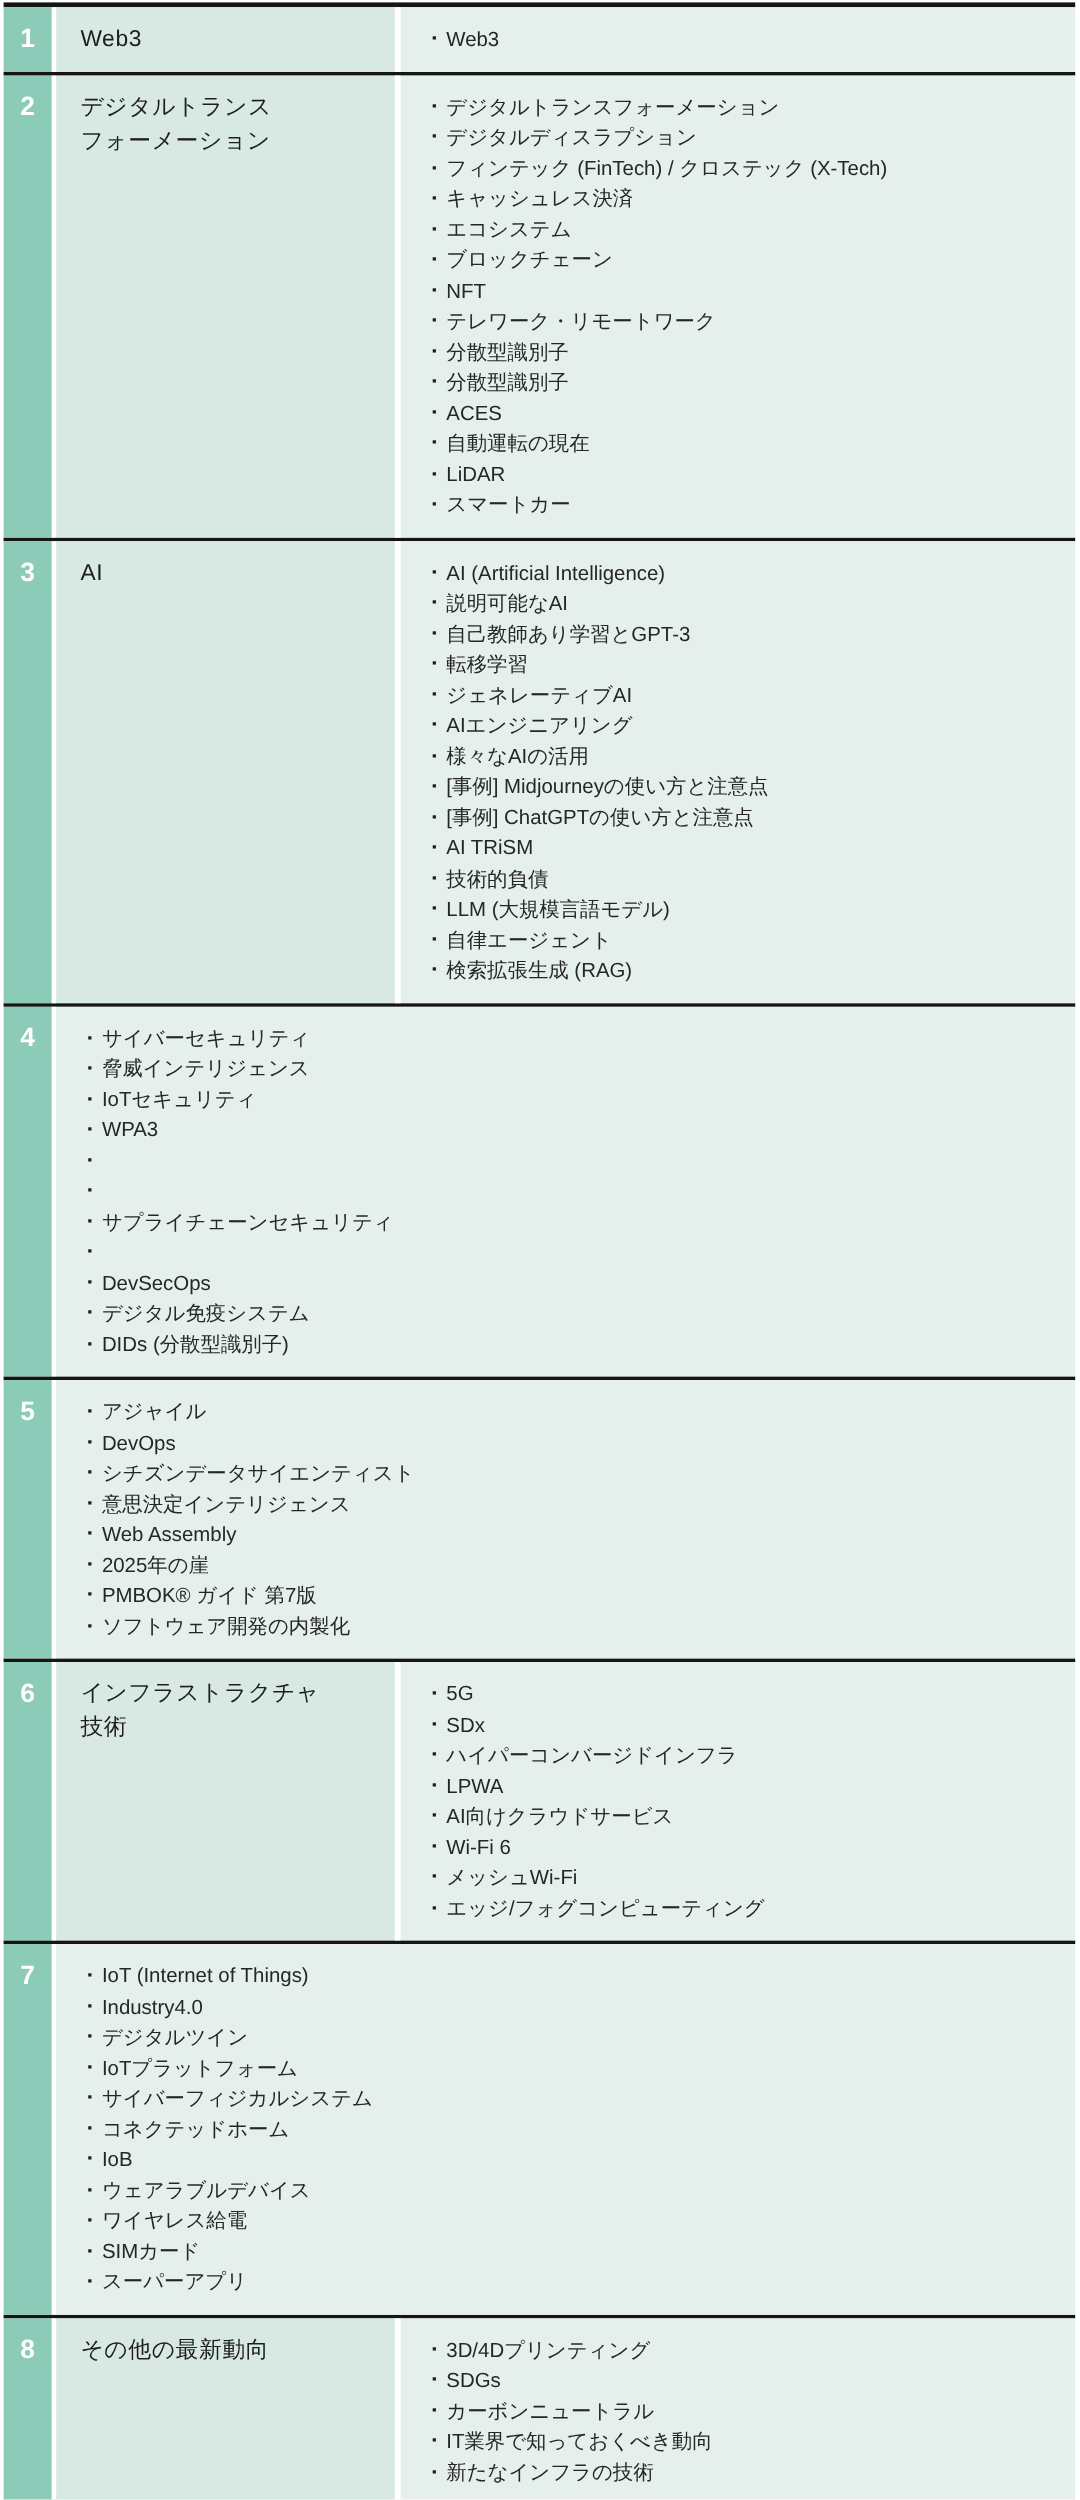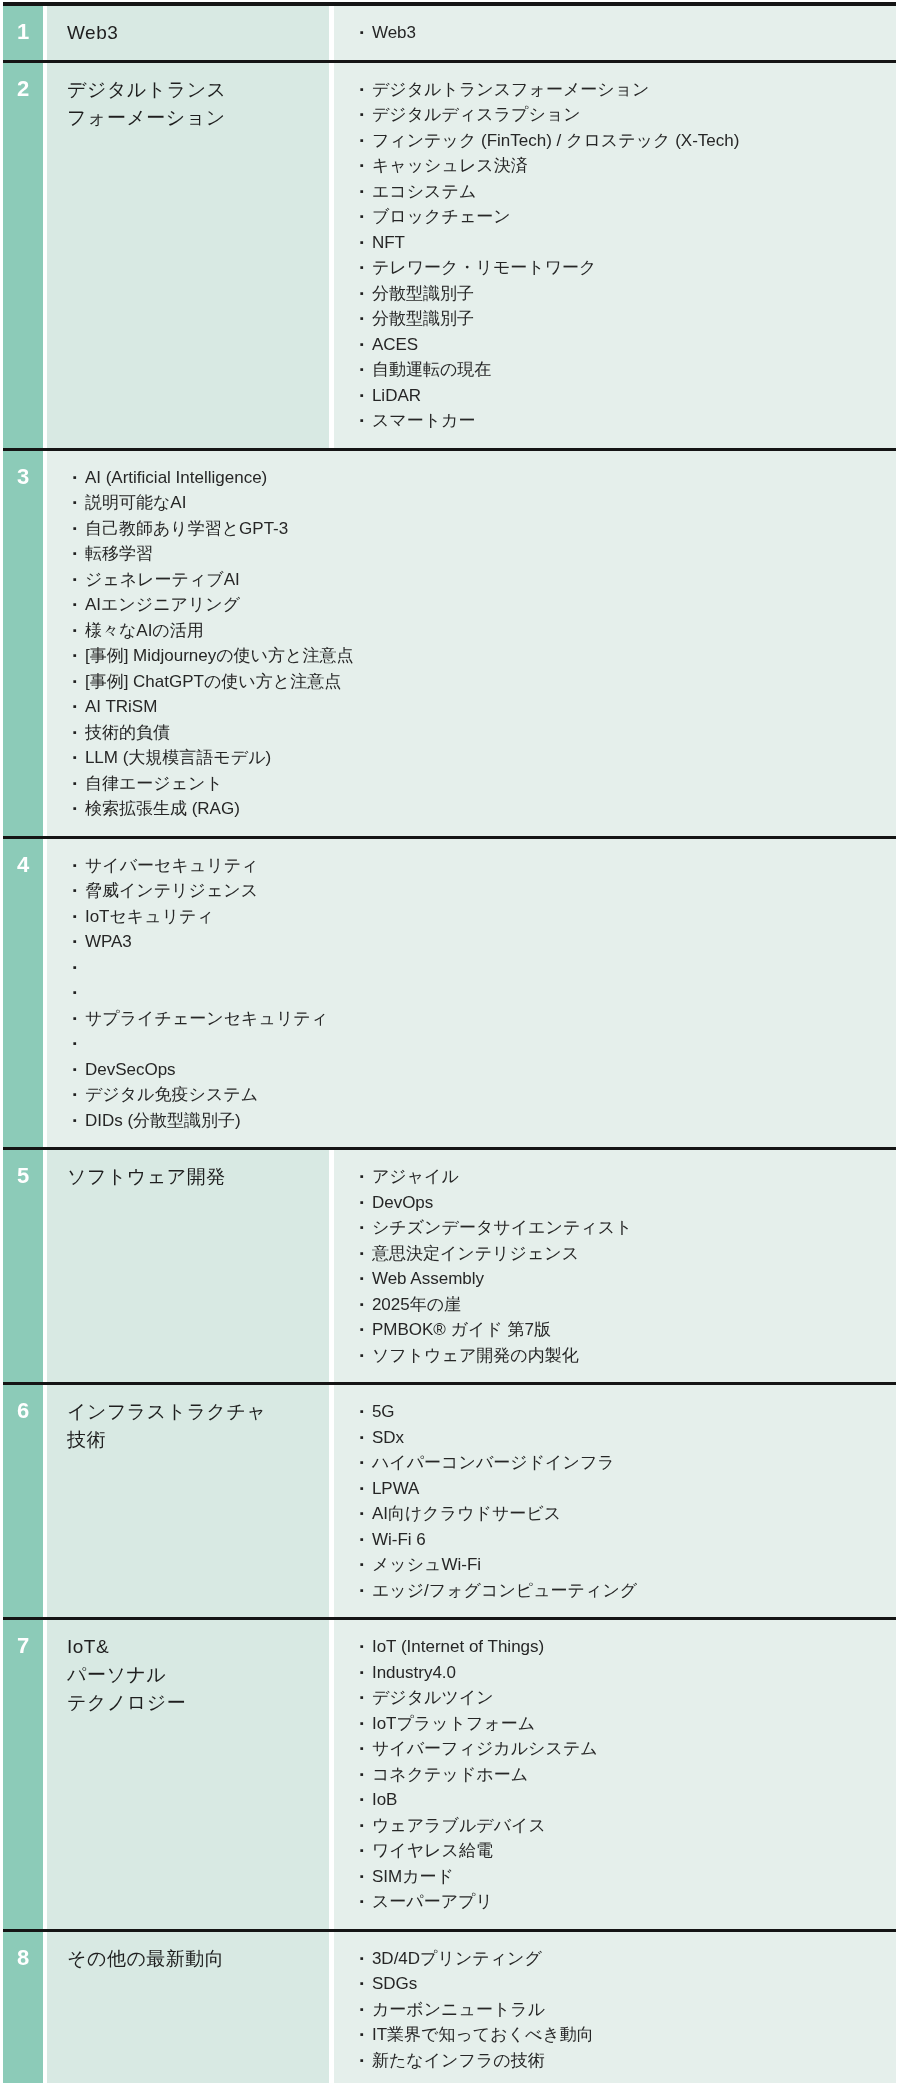--- a/index.html
+++ b/index.html
@@ -178,20 +178,23 @@
     <span class="bullet">▪</span>
     <span class="item-text">スマートカー</span>
   </div>
 </div>
   </section>
 
   <section class="row">
     <div class="num-cell">
       <span class="num">3</span>
     </div>
+    <div class="cat-cell">
+  <div class="cat-line">AI</div>
+</div>
     <div class="items-cell">
   <div class="item">
     <span class="bullet">▪</span>
     <span class="item-text">AI (Artificial Intelligence)</span>
   </div>
 
   <div class="item">
     <span class="bullet">▪</span>
     <span class="item-text">説明可能なAI</span>
   </div>
@@ -314,23 +317,20 @@
     <span class="bullet">▪</span>
     <span class="item-text">DIDs (分散型識別子)</span>
   </div>
 </div>
   </section>
 
   <section class="row">
     <div class="num-cell">
       <span class="num">5</span>
     </div>
-    <div class="cat-cell">
-  <div class="cat-line">ソフトウェア開発</div>
-</div>
     <div class="items-cell">
   <div class="item">
     <span class="bullet">▪</span>
     <span class="item-text">アジャイル</span>
   </div>
 
   <div class="item">
     <span class="bullet">▪</span>
     <span class="item-text">DevOps</span>
   </div>
@@ -416,27 +416,20 @@
     <span class="bullet">▪</span>
     <span class="item-text">エッジ/フォグコンピューティング</span>
   </div>
 </div>
   </section>
 
   <section class="row">
     <div class="num-cell">
       <span class="num">7</span>
     </div>
-    <div class="cat-cell">
-  <div class="cat-line">IoT&amp;</div>
-
-  <div class="cat-line">パーソナル</div>
-
-  <div class="cat-line">テクノロジー</div>
-</div>
     <div class="items-cell">
   <div class="item">
     <span class="bullet">▪</span>
     <span class="item-text">IoT (Internet of Things)</span>
   </div>
 
   <div class="item">
     <span class="bullet">▪</span>
     <span class="item-text">Industry4.0</span>
   </div>

